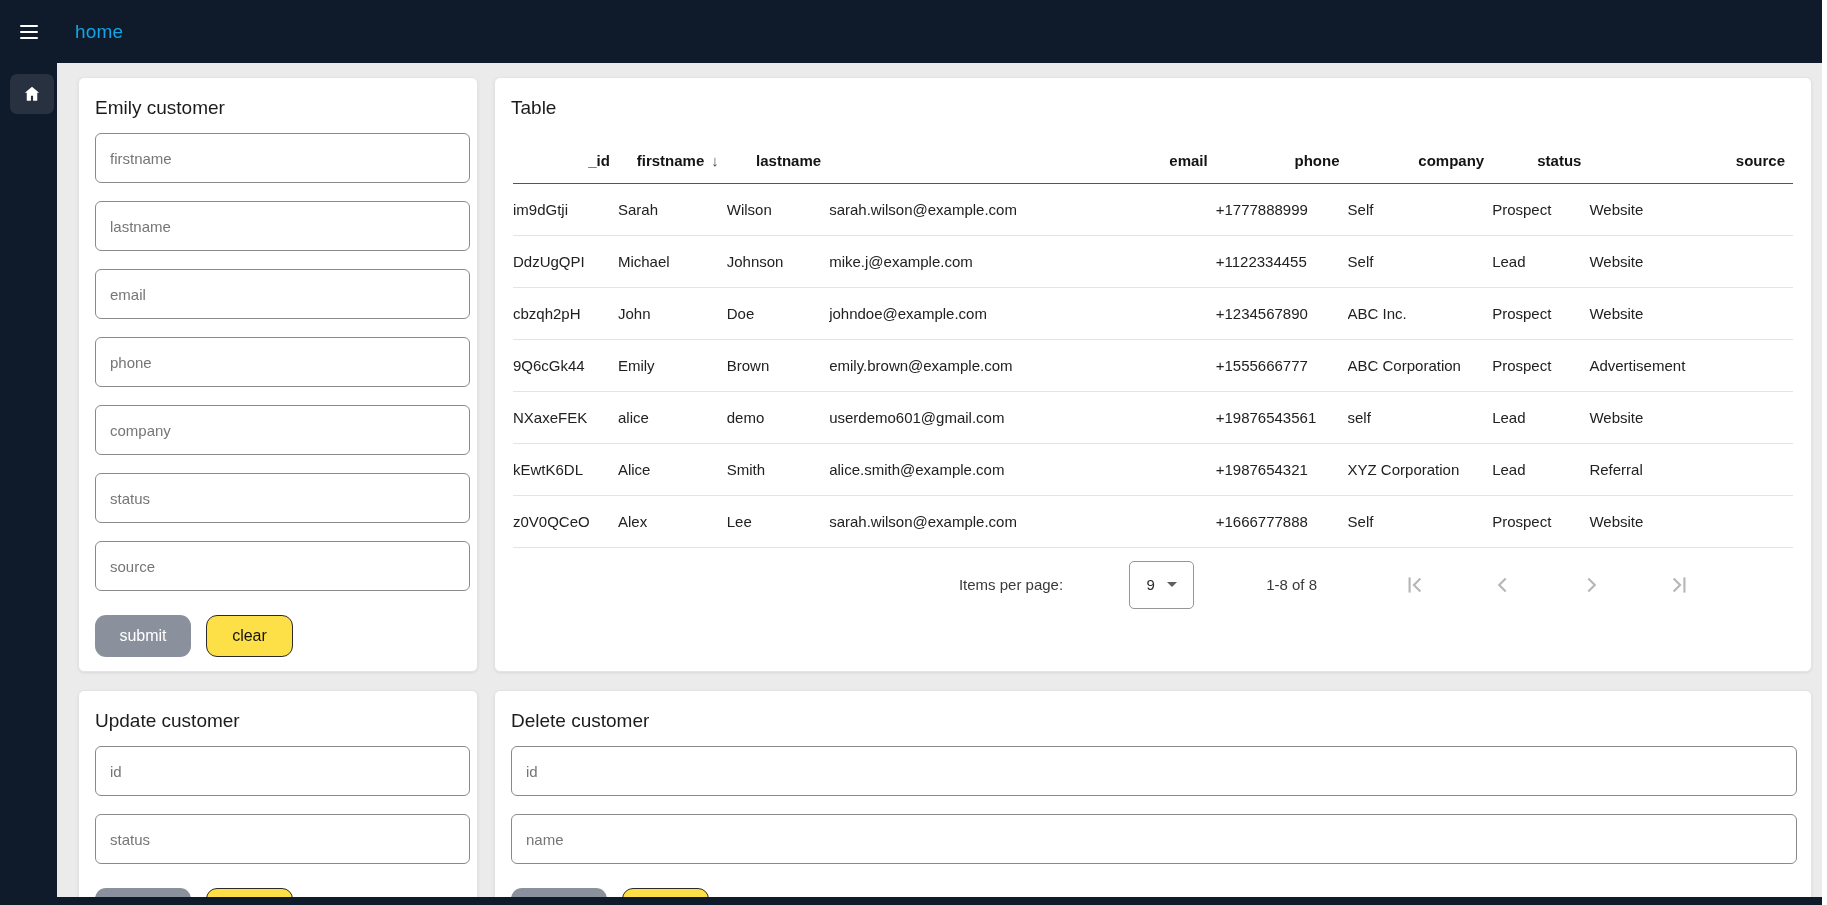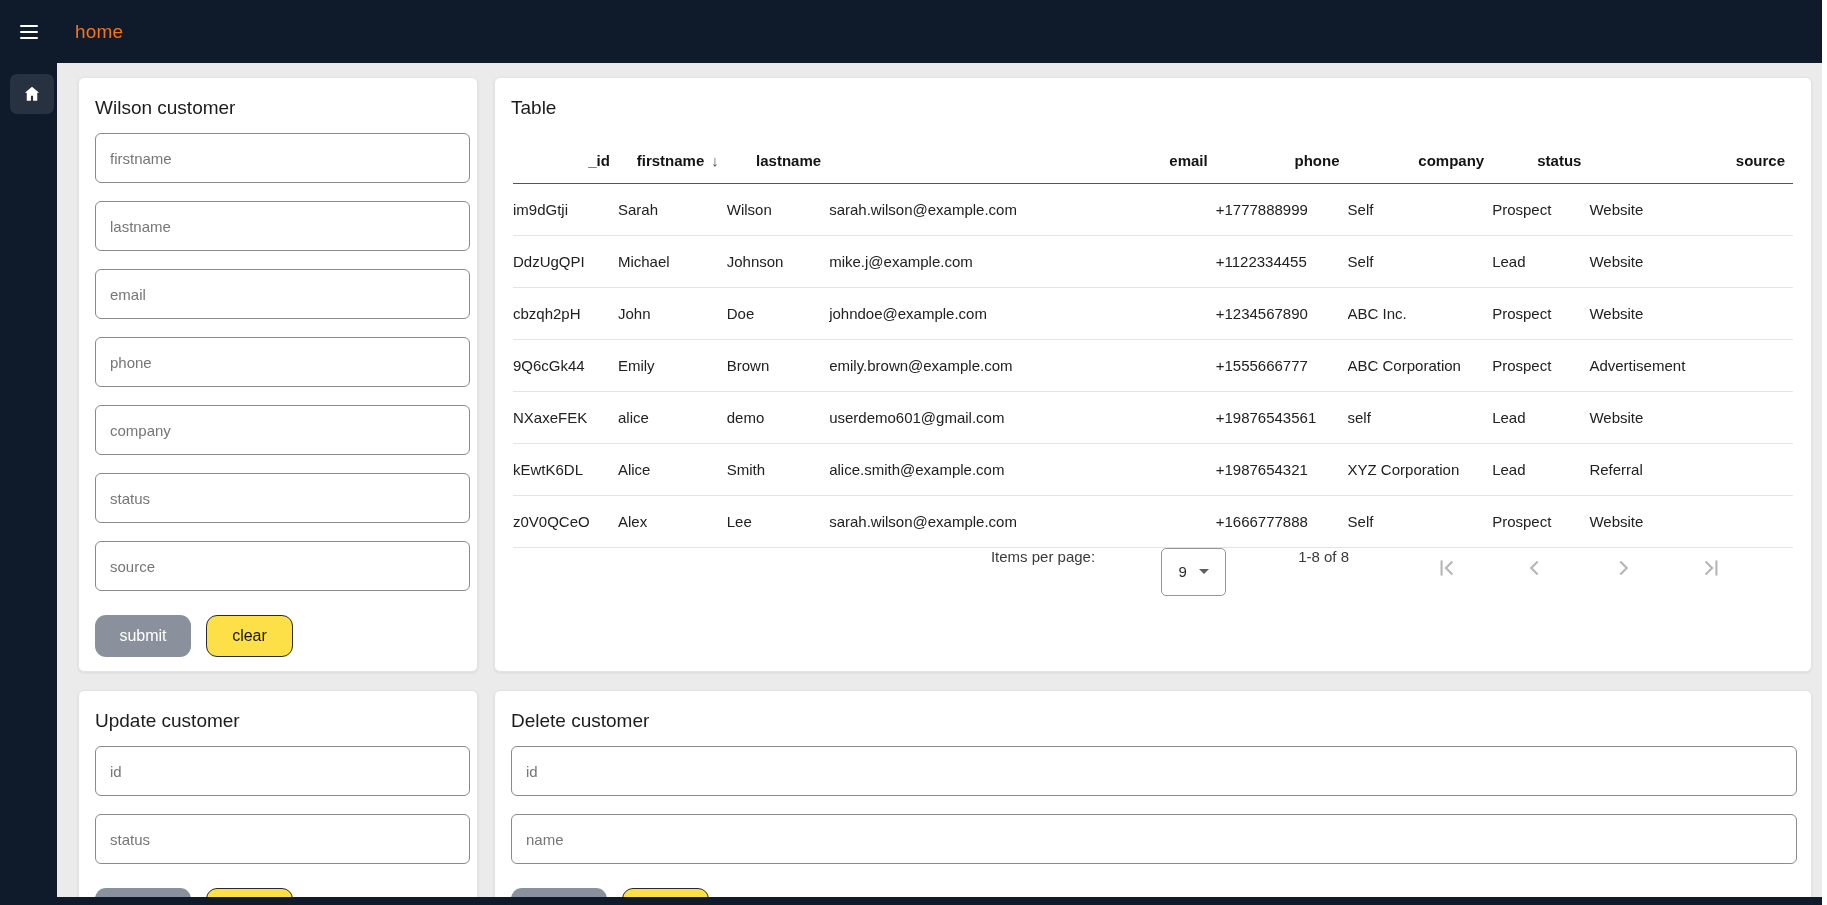--- a/index.html
+++ b/index.html
@@ -3,21 +3,21 @@
 <meta charset="utf-8">
 <style>
   * { margin:0; padding:0; box-sizing:border-box; }
   html,body { width:1827px; height:905px; overflow:hidden; }
   body { font-family:"Liberation Sans", sans-serif; background:#0f1a2a; position:relative; }
 
   
   .topbar { position:absolute; left:0; top:0; width:100%; height:63px; background:#0f1a2a; display:flex; align-items:center; z-index:5; }
   .hamburger { margin-left:20px; width:28px; height:28px; background:none; border:none; cursor:pointer; display:flex; flex-direction:column; justify-content:center; gap:4px; }
   .hamburger span { display:block; width:18px; height:2px; background:#fff; border-radius:1px; }
-  .topbar-title { color:#f97316; font-size:19px; margin-left:27px; letter-spacing:.2px; }
+  .topbar-title { color:#0ea5e9; font-size:19px; margin-left:27px; letter-spacing:.2px; }
 
   
   .sidebar { position:absolute; left:0; top:63px; bottom:0; width:57px; background:#0f1a2a; z-index:4; }
   .home-tile { position:absolute; left:10px; top:11px; width:44px; height:40px; background:#27313f; border:none; border-radius:7px; cursor:pointer; display:flex; align-items:center; justify-content:center; }
 
   
   .content { position:absolute; left:57px; top:63px; width:1765px; height:834px; background:#ebebeb; overflow:hidden; }
   .card { position:absolute; background:#fff; border-radius:6px; border:1px solid #e4e4e4; box-shadow:0 1px 3px rgba(0,0,0,.08); }
   .card h2 { font-size:19px; font-weight:400; color:#1c1c1c; padding:20px 16px 0; line-height:19px; }
 
@@ -38,21 +38,21 @@
   .btn-clear { width:87px; background:#fde047; color:#141414; border:1px solid #2b2b2b; margin-left:15px; }
 
   
   .tbl-wrap { margin:0 18px; }
   table { width:100%; border-collapse:collapse; table-layout:fixed; }
   thead th { height:66px; vertical-align:bottom; padding:0 8px 14px 0; text-align:right; font-size:15px; font-weight:700; color:#141414; border-bottom:1px solid #0f766e; white-space:nowrap; overflow:hidden; }
   tbody td { height:52px; padding:0 8px 0 0; font-size:15px; color:#212121; border-bottom:1px solid #e4e4e4; white-space:nowrap; overflow:hidden; }
   .sort-arrow { font-weight:400; color:#4a4a4a; margin-left:7px; font-size:15px; }
 
   
-  .paginator { height:74px; display:flex; align-items:flex-start; justify-content:flex-end; padding-right:80px; color:#3a3a3a; font-size:15px;gap:48px; }
+  .paginator { height:74px; display:flex; align-items:center; justify-content:flex-end; padding-right:112px; color:#3a3a3a; font-size:15px;gap:48px; }
   .pgsize { margin-left:18px; width:65px; height:48px; border:1px solid #969696; border-radius:5px; display:flex; align-items:center; justify-content:center; gap:12px; cursor:pointer; background:#fff; font-size:15px; color:#2b2b2b; font-family:"Liberation Sans", sans-serif; }
   .caret { width:0; height:0; border-left:5px solid transparent; border-right:5px solid transparent; border-top:5px solid #5f5f5f; }
   .range { margin-left:24px; margin-right:30px; }
   .nav-btn { width:40px; height:40px; border:none; background:none; display:flex; align-items:center; justify-content:center; cursor:default; }
   .nav-btn svg { stroke:#b7b7b7; }
 
   
   .bottom-strip { position:absolute; left:0; bottom:0; width:100%; height:8px; background:#0f1a2a; z-index:6; }
   .scroll-track { position:absolute; right:0; top:0; width:5px; height:100%; background:#ffffff; z-index:10; }
 </style>
@@ -72,21 +72,21 @@
   <button class="home-tile" aria-label="home">
     <svg width="20" height="20" viewBox="0 0 24 24" fill="#ffffff">
       <path d="M12 3.2 3.5 10.6h2.2V20h5V14h2.6v6h5v-9.4h2.2z"></path>
     </svg>
   </button>
 </nav>
 
 <main class="content">
 
   <section class="card card-insert">
-    <h2>Wilson customer</h2>
+    <h2>Emily customer</h2>
     <input class="field w-narrow" placeholder="firstname" style="">
     <input class="field w-narrow" placeholder="lastname" style="">
     <input class="field w-narrow" placeholder="email" style="">
     <input class="field w-narrow" placeholder="phone" style="">
     <input class="field w-narrow" placeholder="company" style="">
     <input class="field w-narrow" placeholder="status" style="">
     <input class="field w-narrow" placeholder="source" style="">
     <div class="btn-row">
       <button class="btn btn-submit">submit</button>
       <button class="btn btn-clear">clear</button>

